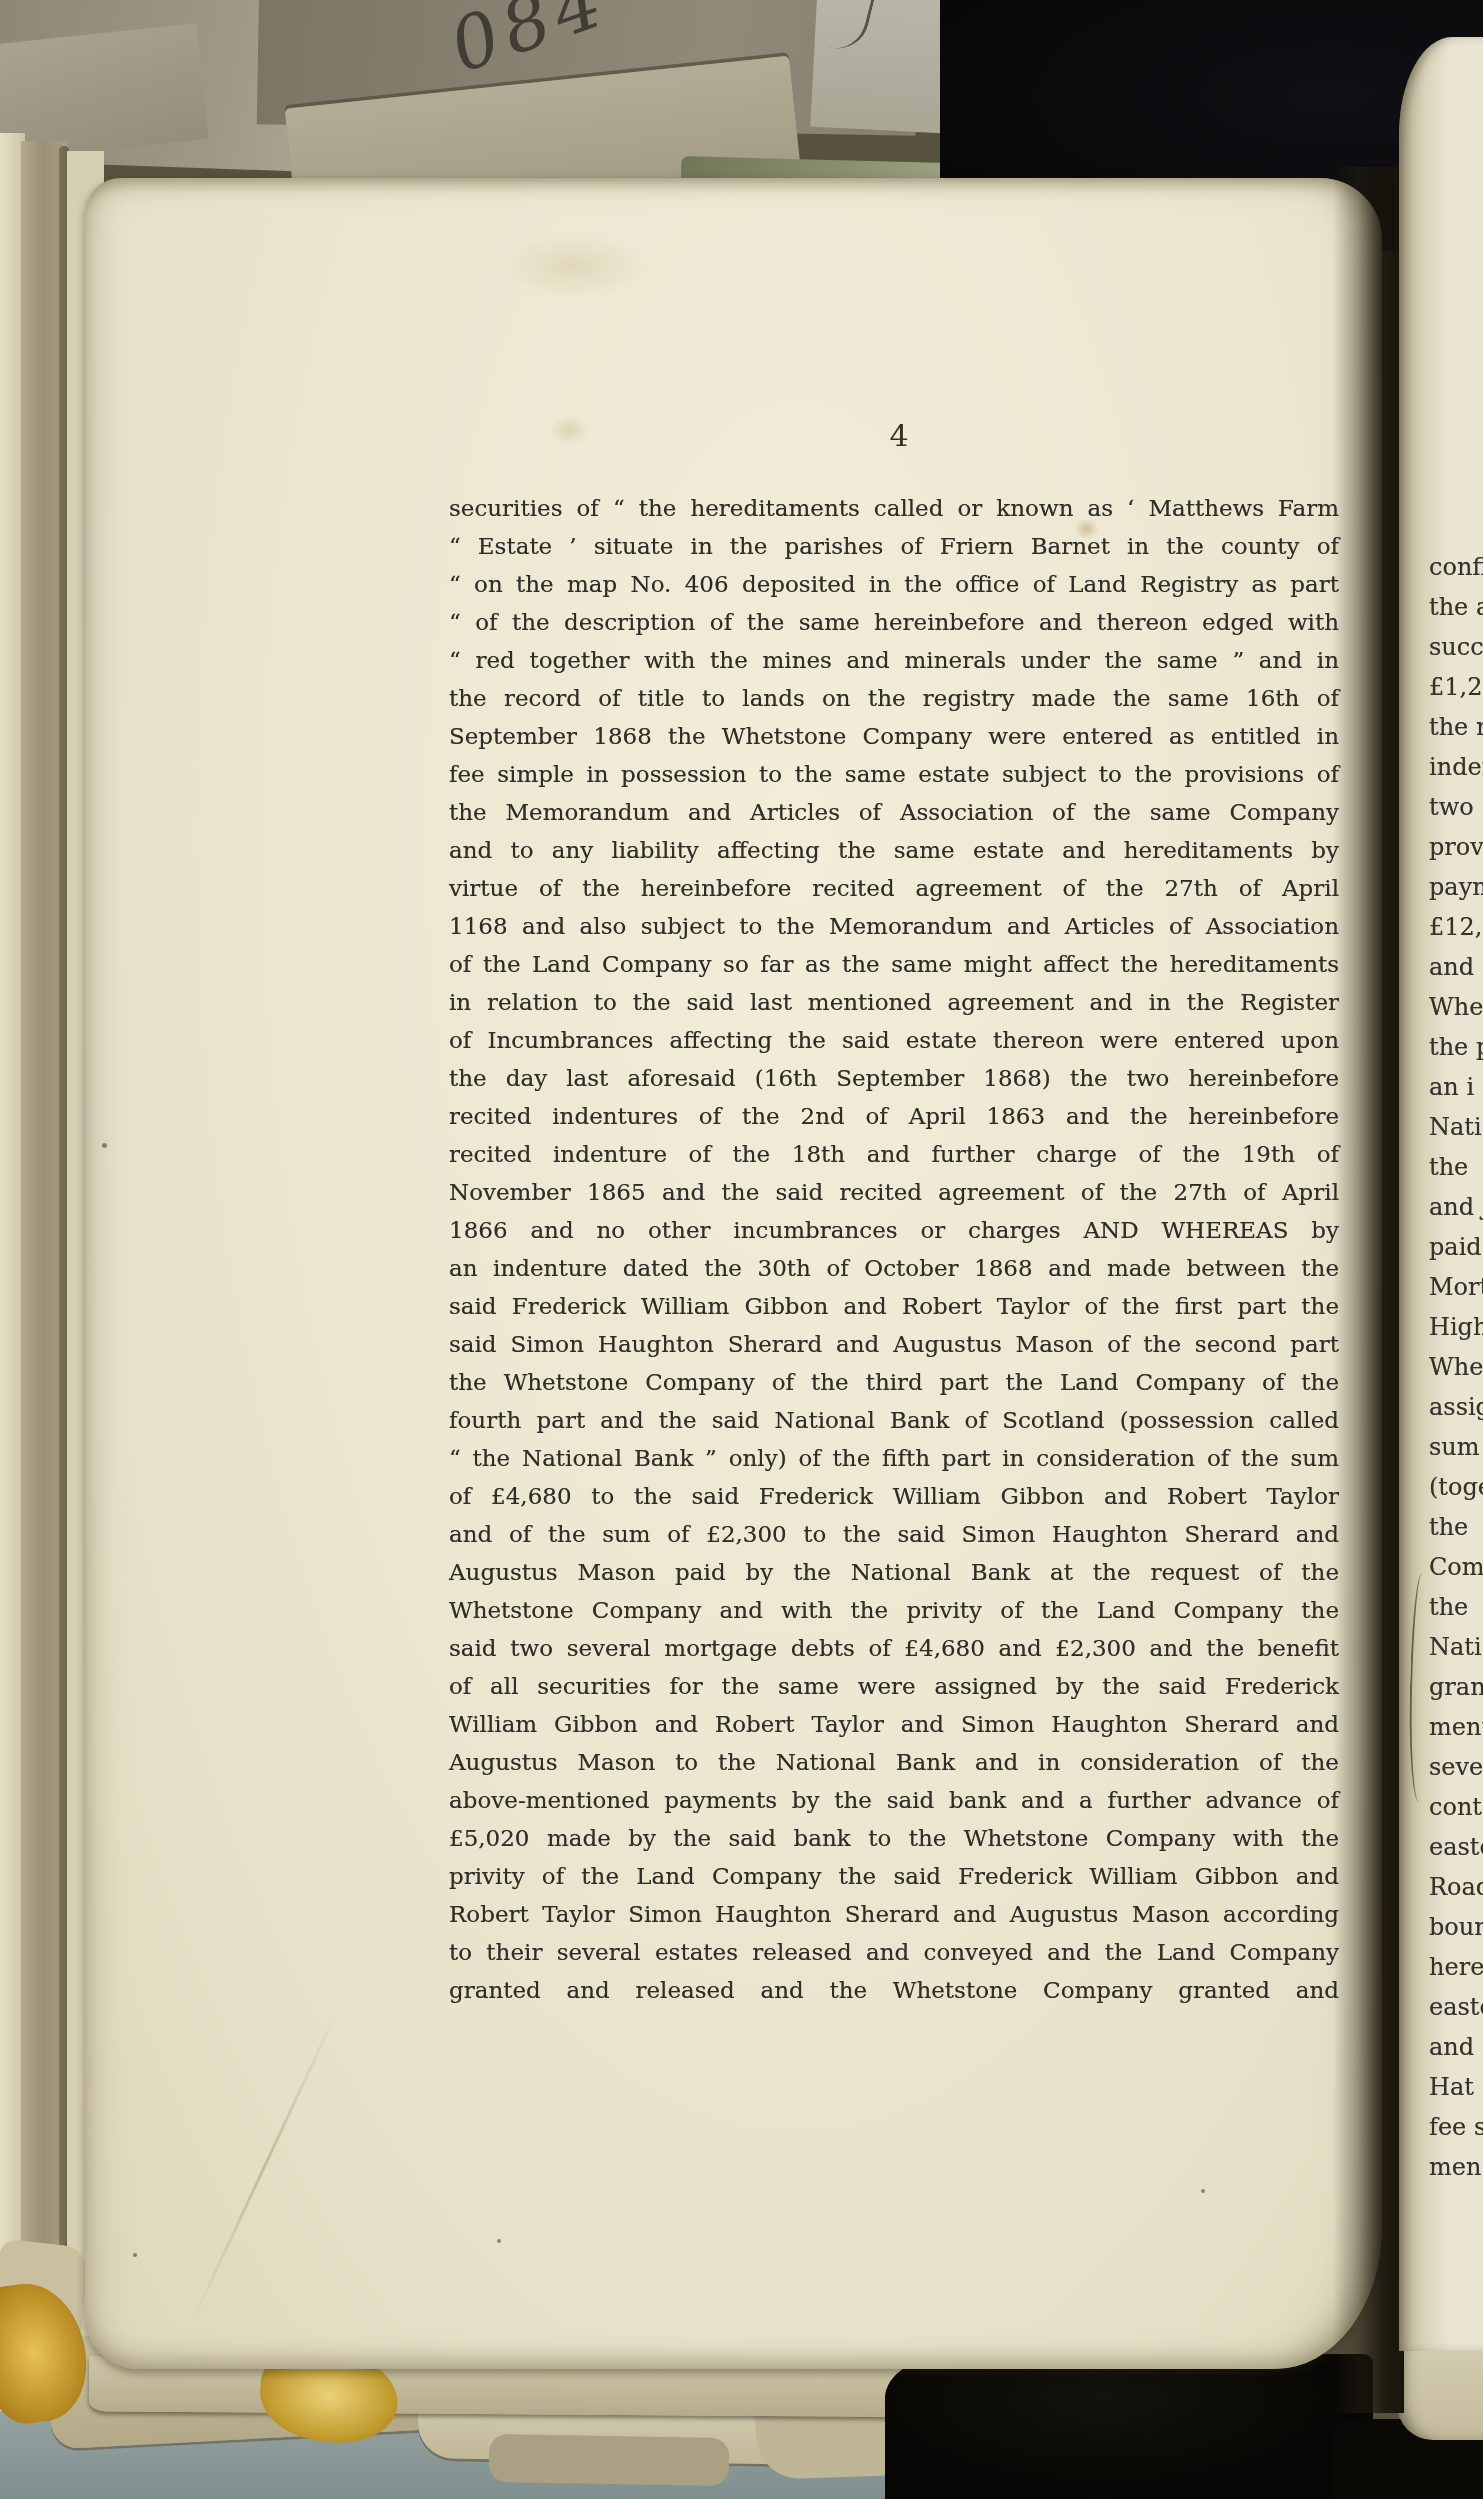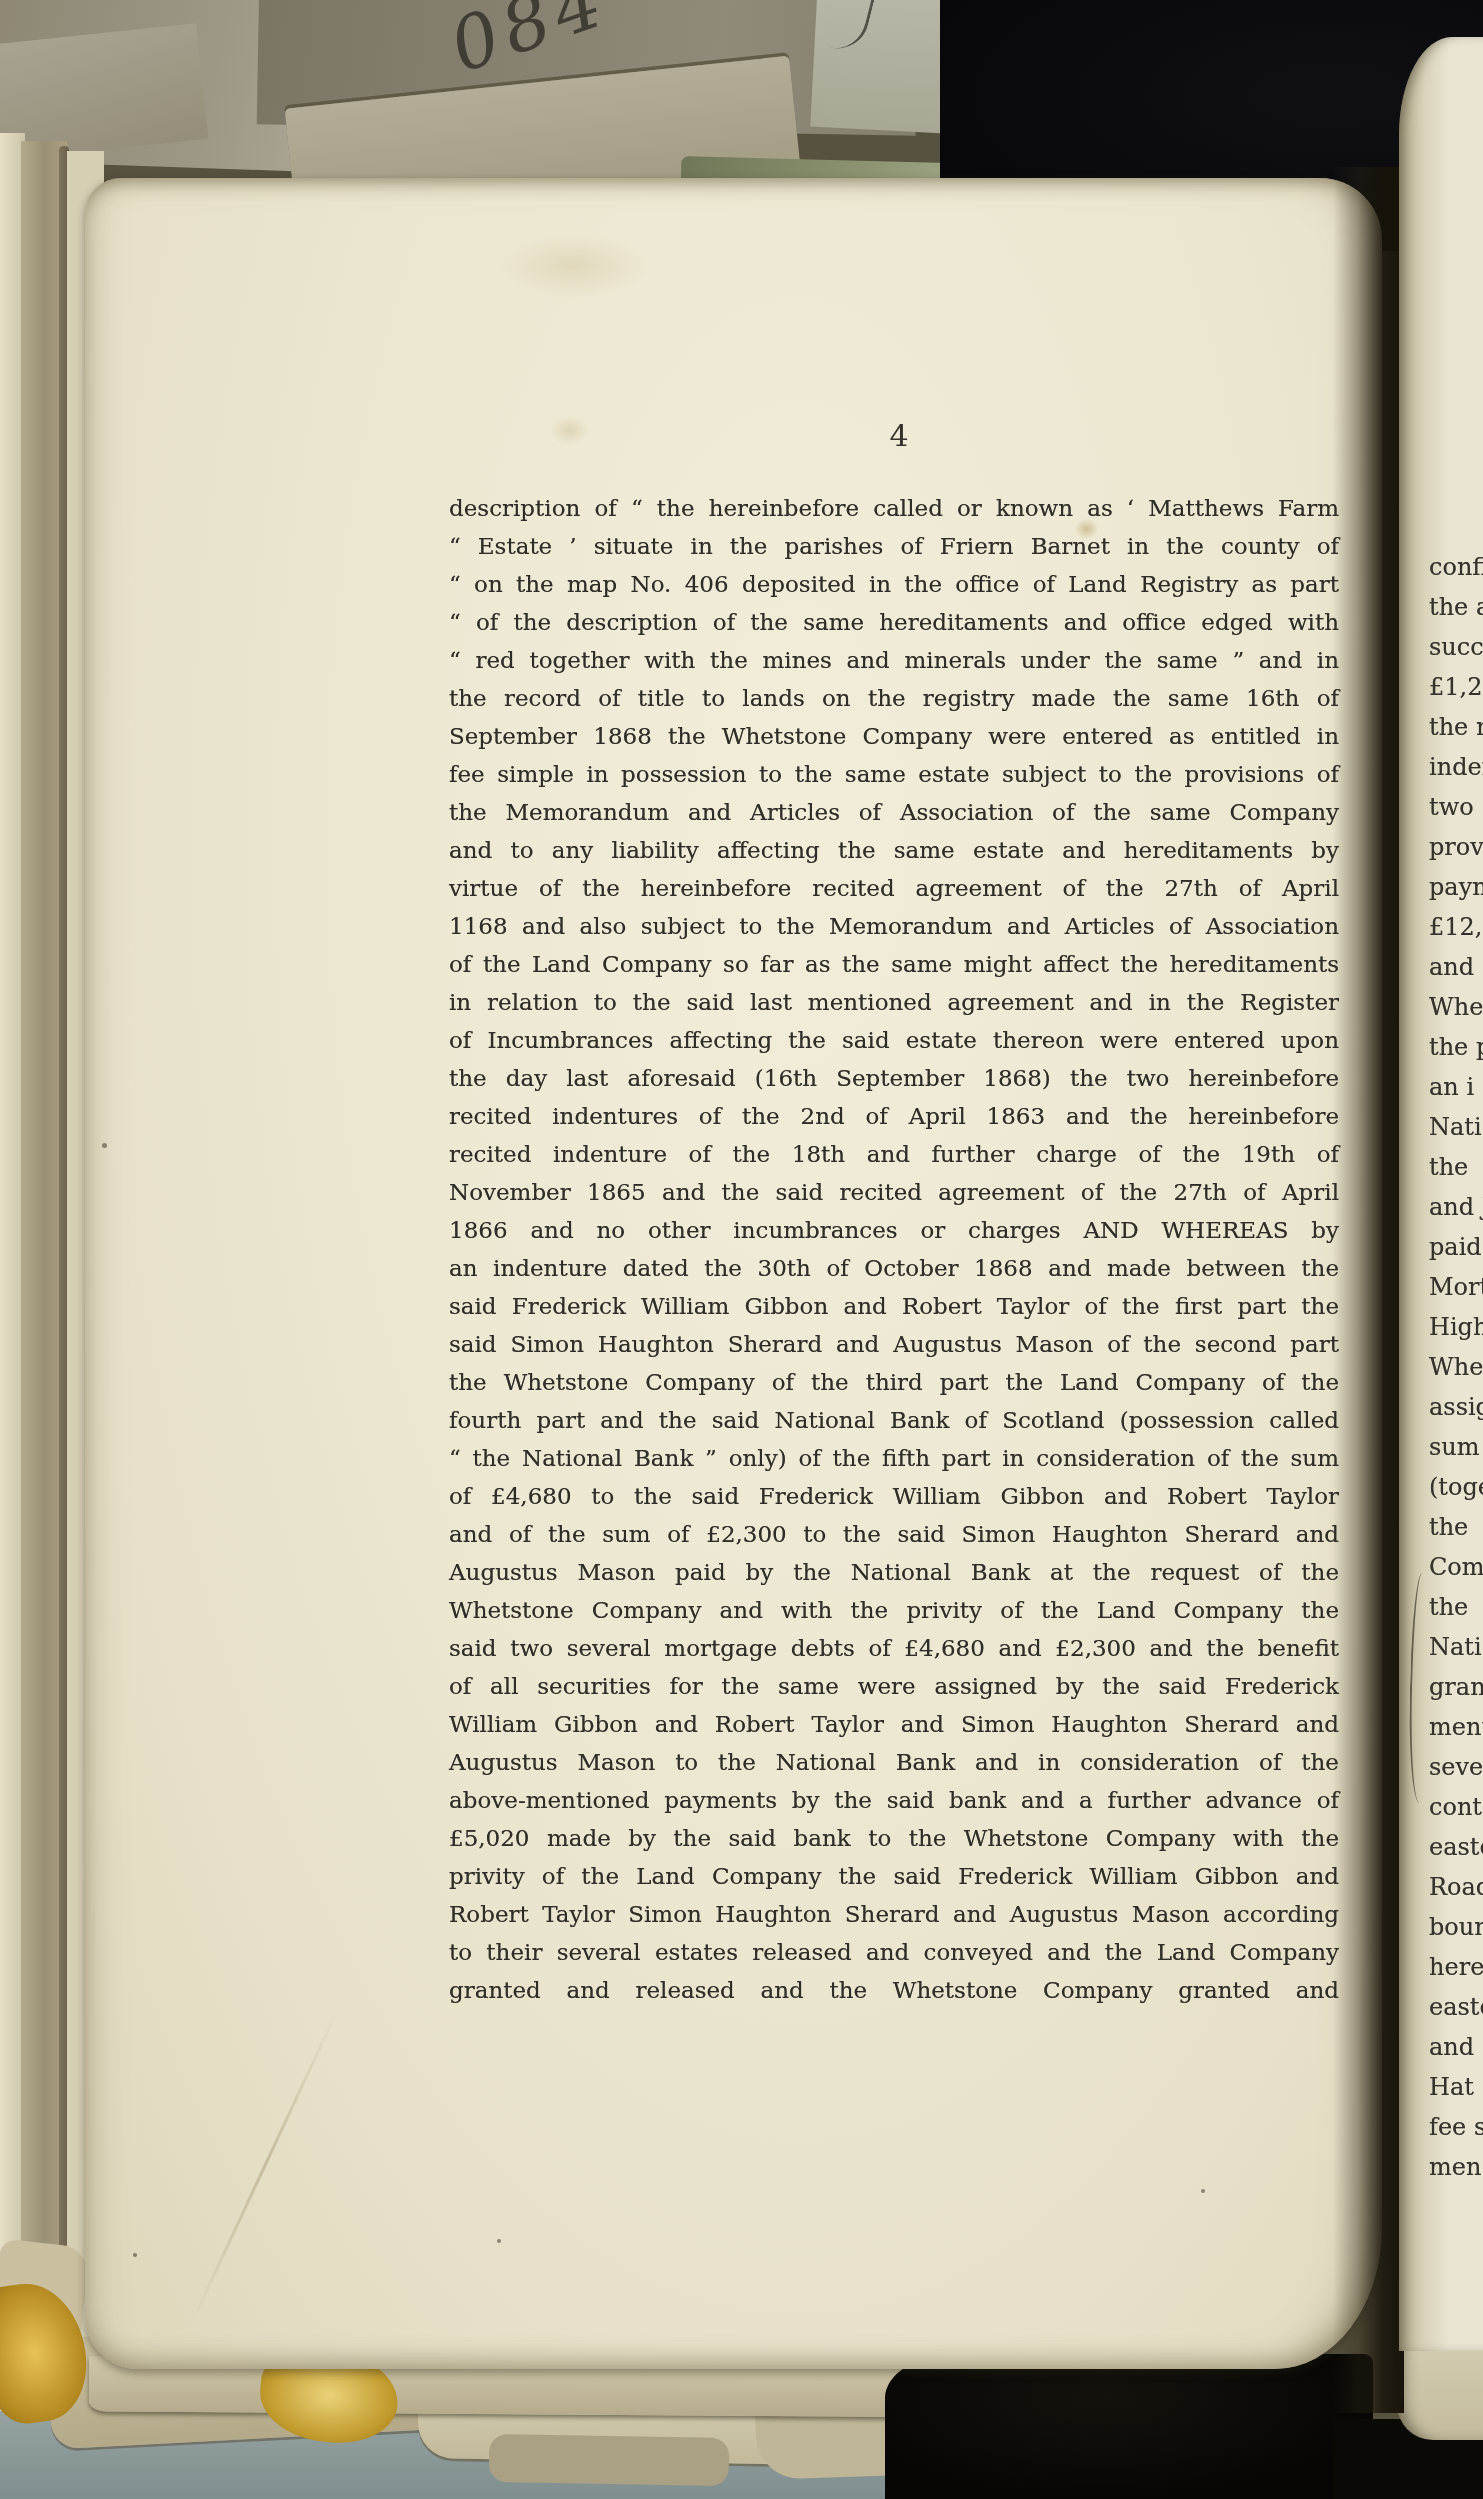--- a/index.html
+++ b/index.html
@@ -159,24 +159,24 @@
   <div class="abs stain3"></div>
   <div class="abs crease"></div>
   <div class="abs speck s1"></div>
   <div class="abs speck s2"></div>
   <div class="abs speck s3"></div>
   <div class="abs speck s4"></div>
 
   <div class="abs page-number">4</div>
 
   <div class="abs text-block">
-      <div class="line">description of “ the hereinbefore called or known as ‘ Matthews Farm</div>
+      <div class="line">securities of “ the hereditaments called or known as ‘ Matthews Farm</div>
       <div class="line">“ Estate ’ situate in the parishes of Friern Barnet in the county of</div>
       <div class="line">“ on the map No. 406 deposited in the office of Land Registry as part</div>
-      <div class="line">“ of the description of the same hereditaments and office edged with</div>
+      <div class="line">“ of the description of the same hereinbefore and thereon edged with</div>
       <div class="line">“ red together with the mines and minerals under the same ” and in</div>
       <div class="line">the record of title to lands on the registry made the same 16th of</div>
       <div class="line">September 1868 the Whetstone Company were entered as entitled in</div>
       <div class="line">fee simple in possession to the same estate subject to the provisions of</div>
       <div class="line">the Memorandum and Articles of Association of the same Company</div>
       <div class="line">and to any liability affecting the same estate and hereditaments by</div>
       <div class="line">virtue of the hereinbefore recited agreement of the 27th of April</div>
       <div class="line">1168 and also subject to the Memorandum and Articles of Association</div>
       <div class="line">of the Land Company so far as the same might affect the hereditaments</div>
       <div class="line">in relation to the said last mentioned agreement and in the Register</div>

